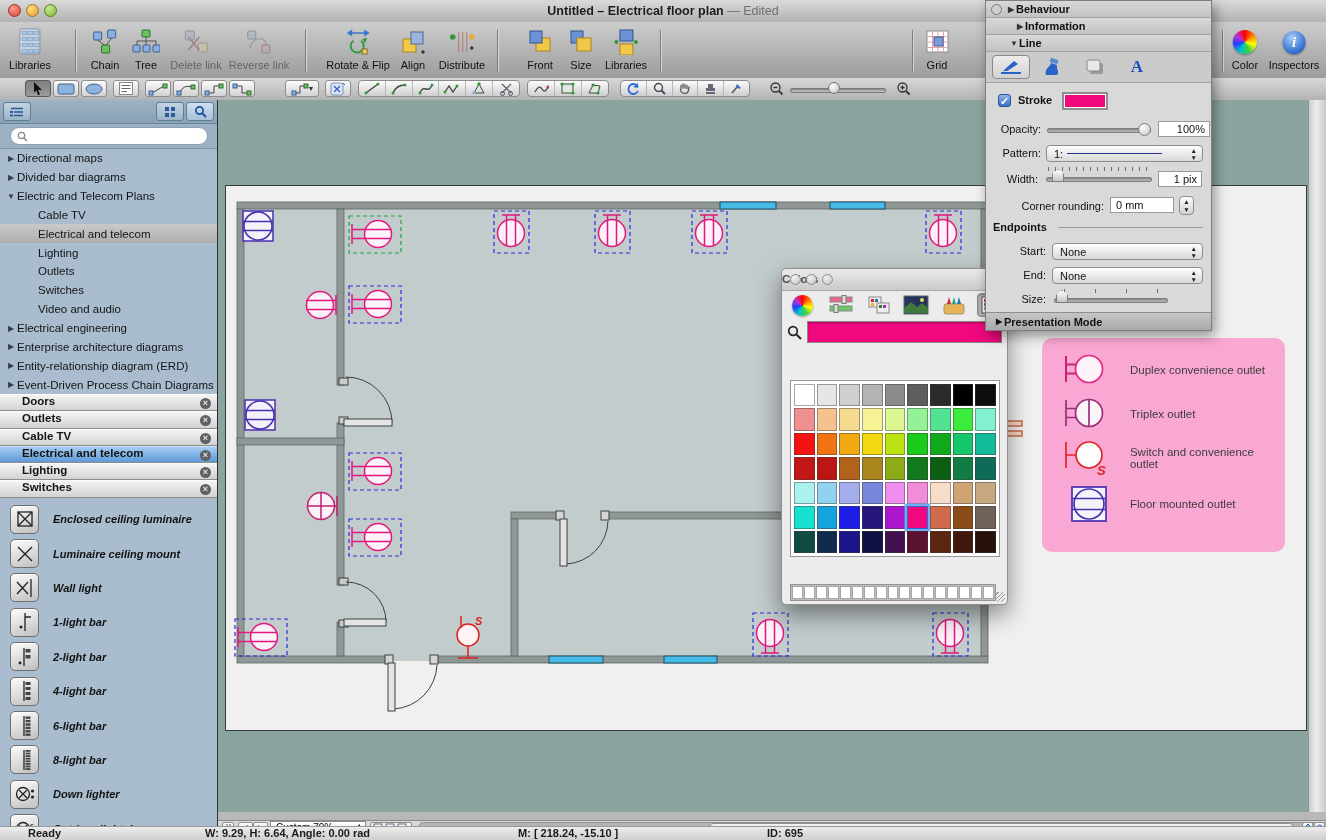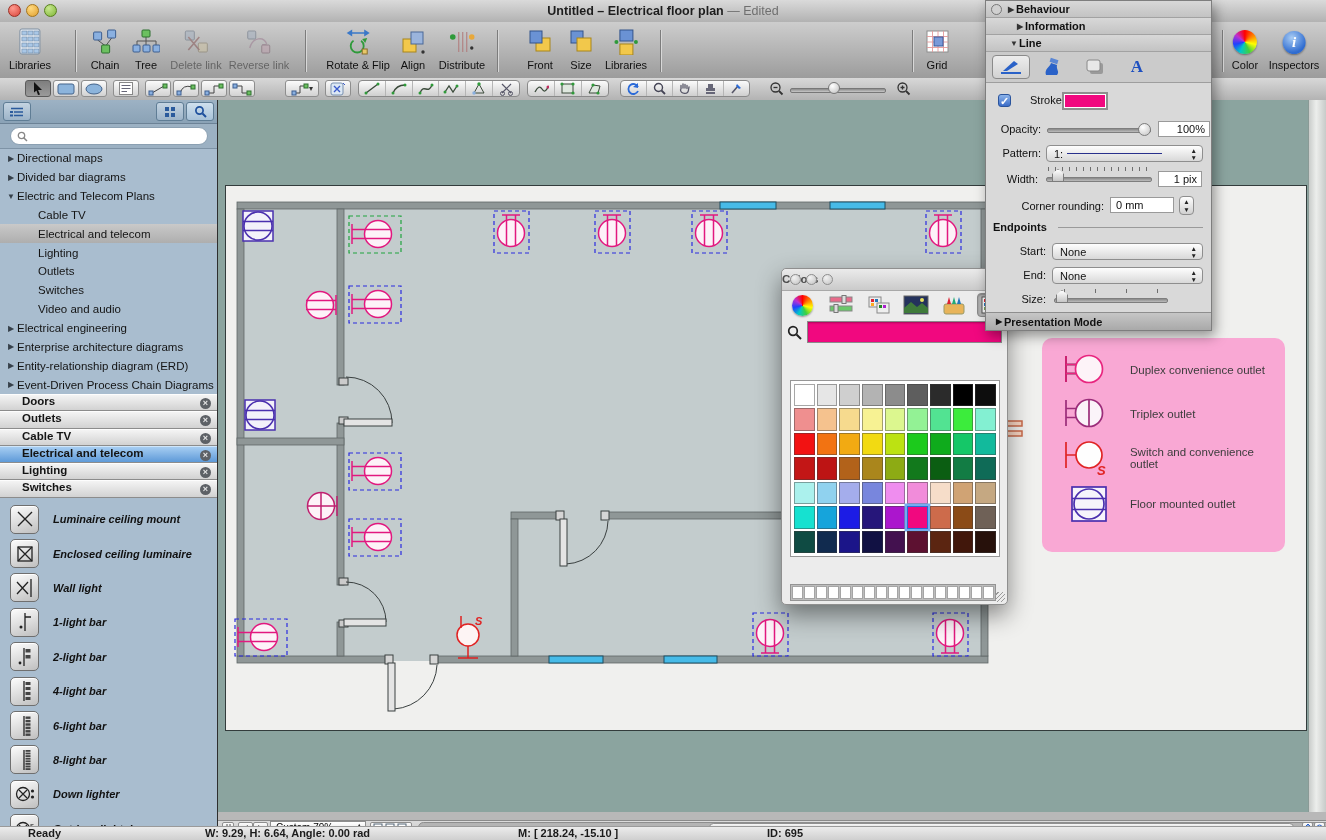--- a/index.html
+++ b/index.html
@@ -645,33 +645,33 @@
       <div class="sec">
           <span>Switches</span>
           <span class="xbadge">×</span>
         </div>
     </div>
 
     <div class="syms">
       <div class="symrow">
         <span class="symbtn">
             <svg width="22" height="22">
-              <path d="M4 4 L18 18 M18 4 L4 18" stroke="#222" stroke-width="1.4"></path>
-            </svg>
-          </span>
-        <span class="symlabel">Luminaire ceiling mount</span>
-        </div>
-      <div class="symrow">
-        <span class="symbtn">
-            <svg width="22" height="22">
               <rect x="4" y="4" width="14" height="14" stroke="#222" fill="none" stroke-width="1.3"></rect>
               <path d="M4 4 L18 18 M18 4 L4 18" stroke="#222" stroke-width="1.3"></path>
             </svg>
           </span>
         <span class="symlabel">Enclosed ceiling luminaire</span>
+        </div>
+      <div class="symrow">
+        <span class="symbtn">
+            <svg width="22" height="22">
+              <path d="M4 4 L18 18 M18 4 L4 18" stroke="#222" stroke-width="1.4"></path>
+            </svg>
+          </span>
+        <span class="symlabel">Luminaire ceiling mount</span>
         </div>
       <div class="symrow">
         <span class="symbtn">
             <svg width="22" height="22">
               <path d="M3 5 L14 17 M14 5 L3 17 M17 2 V20" stroke="#222" stroke-width="1.3"></path>
             </svg>
           </span>
         <span class="symlabel">Wall light</span>
         </div>
       <div class="symrow">
@@ -1155,21 +1155,21 @@
             <rect x="2" y="1" width="13" height="11" rx="2" fill="#e8e8e8" stroke="#888"></rect>
           </svg>
         </div>
       <div class="itab" style="left:132px">
         <span style="font-family:'Liberation Serif',serif;font-weight:700;font-size:17px;color:#1d4fc0">A</span>
         </div>
     </div>
 
     <div class="ibody">
       <div class="checkbox" style="left:12px;top:11px">✓</div>
-      <span class="ab" style="left:44px;top:11px;font-weight:400">Stroke</span>
+      <span class="ab" style="left:32px;top:11px;font-weight:700">Stroke</span>
       <div class="swatchbox" style="left: 76px; top: 9px; width: 46px; height: 18px; background: rgb(241, 8, 127);"></div>
 
       <span class="ilabel" style="left:0;top:40px;width:55px">Opacity:</span>
       <div class="track" style="left:61px;top:45px;width:102px"></div>
       <div class="knob" style="left:152px;top:40px"></div>
       <div class="ibox" style="left:172px;top:38px;width:52px">100%</div>
 
       <span class="ilabel" style="left:0;top:64px;width:55px">Pattern:</span>
       <div class="popup" style="left:60px;top:62px;width:157px">
         <span>1:</span>

